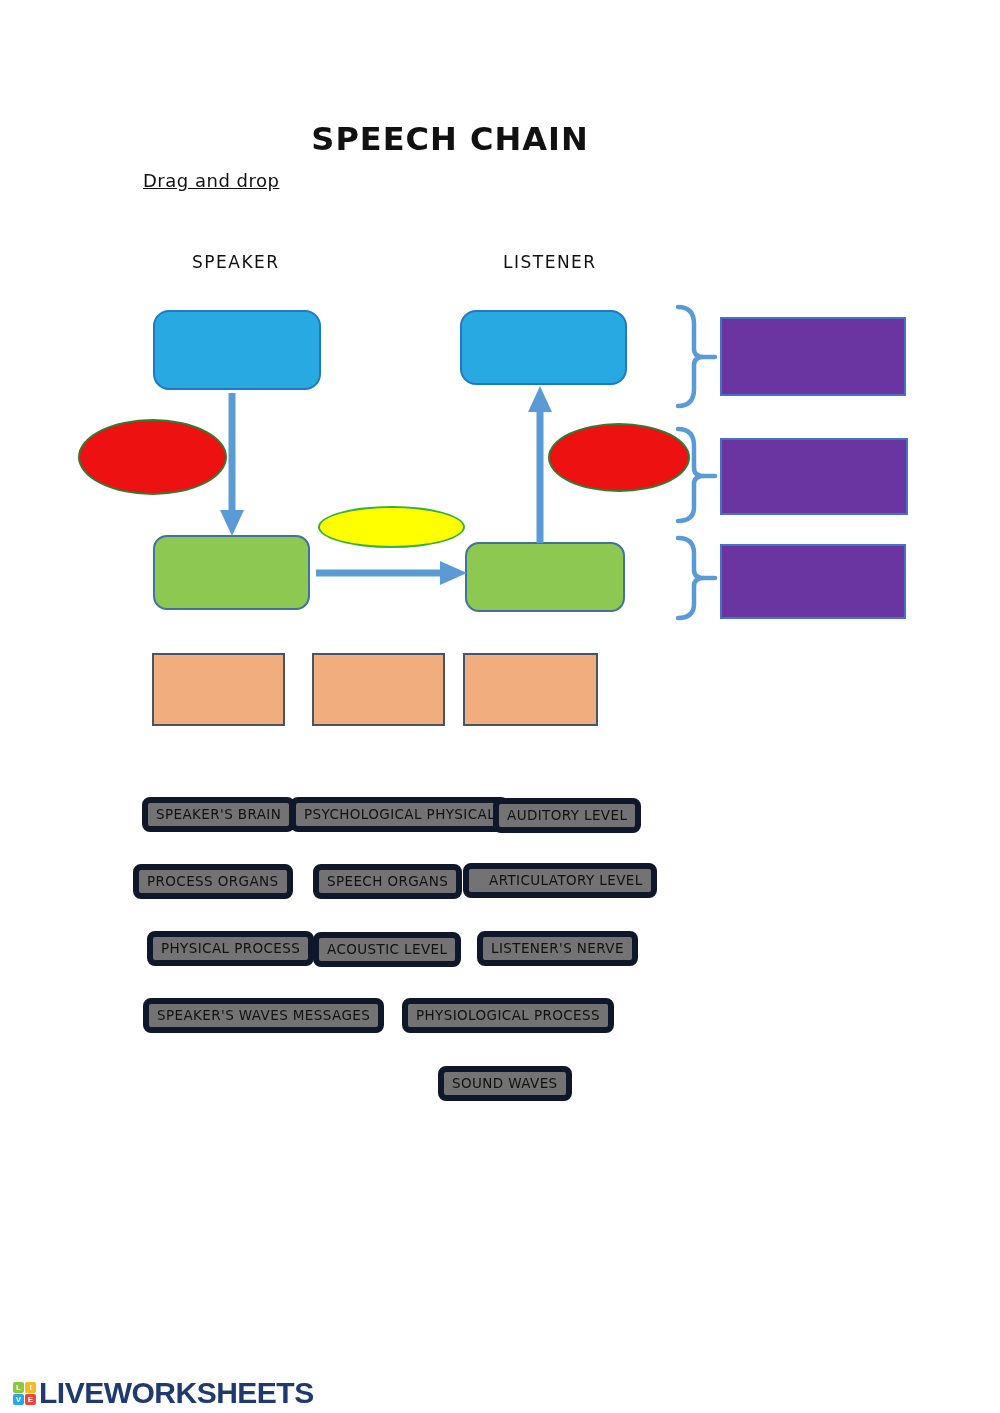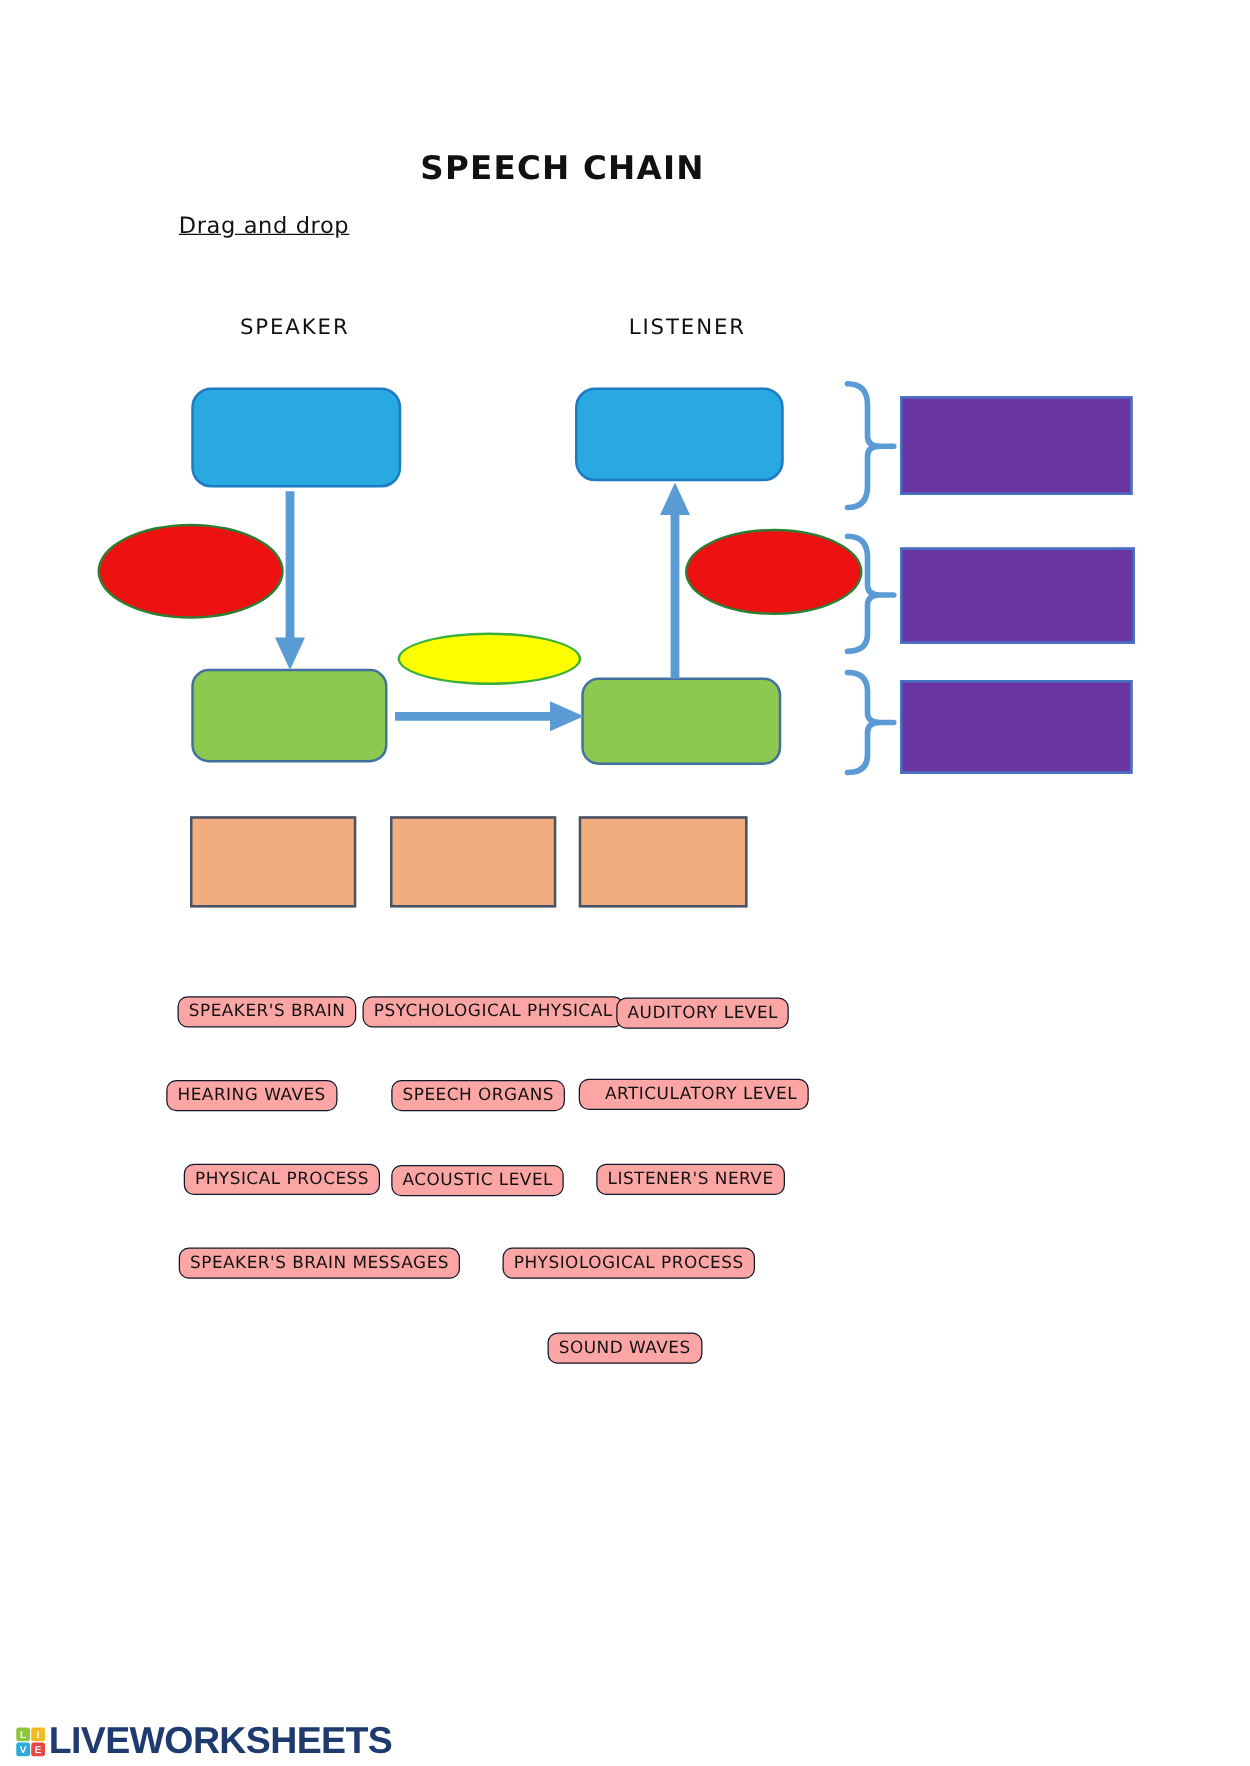--- a/index.html
+++ b/index.html
@@ -3,37 +3,37 @@
 <meta charset="utf-8">
 <style>
   html,body{margin:0;padding:0;background:#fff;}
   .canvas{
     position:relative;width:1000px;height:1413px;background:#ffffff;
     font-family:"DejaVu Sans",sans-serif;overflow:hidden;
   }
   .abs{position:absolute;box-sizing:border-box;}
   .title{
     left:290px;top:120px;width:320px;text-align:center;
-    font-size:26px;font-weight:700;letter-spacing:1px;color:#111;
+    font-size:32px;font-weight:700;letter-spacing:1px;color:#111;
   }
   .instruction{
     left:143px;top:170px;font-size:18px;color:#111;
     text-decoration:underline;letter-spacing:0.5px;
   }
   .col-label{font-size:17px;color:#111;letter-spacing:1.5px;}
   .shape{position:absolute;box-sizing:border-box;}
   .blue-box{background:#29a9e1;border:2.5px solid #1e7ac2;border-radius:16px;}
   .green-box{background:#8dc950;border:2.5px solid #41719c;border-radius:14px;}
   .red-ellipse{background:#ee1111;border:2px solid #2f7d32;border-radius:50%;}
   .yellow-ellipse{background:#ffff00;border:2px solid #3aaf3c;border-radius:50%;}
   .purple-box{background:#6a35a0;border:2px solid #4472c4;}
   .orange-box{background:#f2ad7e;border:2px solid #44546a;}
   .overlay{position:absolute;left:0;top:0;pointer-events:none;}
   .pill{
-    position:absolute;background:#fca5a5;border:1px solid #0f172a;
+    position:absolute;background:#737373;border:6px solid #0f172a;
     border-radius:8px;padding:3px 8px 4px 8px;font-size:13.5px;color:#111;
     white-space:nowrap;letter-spacing:0.4px;cursor:grab;
   }
   .footer{position:absolute;left:13px;top:1376px;display:flex;align-items:center;}
   .logo-grid{
     display:grid;grid-template-columns:11px 11px;grid-template-rows:11px 11px;
     gap:1px;margin-right:3px;
   }
   .logo-cell{
     display:flex;align-items:center;justify-content:center;
@@ -89,27 +89,27 @@
     <g stroke="#5b9bd5" fill="none" stroke-width="4.5" stroke-linecap="round" stroke-linejoin="round">
       <path d="M 678,307 Q 694,307 694,324 L 694,349 Q 694,357 704,357 L 715,357 L 704,357 Q 694,357 694,365 L 694,389 Q 694,406 678,406"></path>
       <path d="M 678,429 Q 694,429 694,446 L 694,468 Q 694,476 704,476 L 715,476 L 704,476 Q 694,476 694,484 L 694,507 Q 694,521 678,521"></path>
       <path d="M 678,538 Q 694,538 694,553 L 694,570 Q 694,578 704,578 L 715,578 L 704,578 Q 694,578 694,586 L 694,604 Q 694,618 678,618"></path>
     </g>
   </svg>
 
   <div class="pill" style="left:142px;top:797px;">SPEAKER'S BRAIN</div>
   <div class="pill" style="left:290px;top:797px;">PSYCHOLOGICAL PHYSICAL</div>
   <div class="pill" style="left:493px;top:798px;">AUDITORY LEVEL</div>
-  <div class="pill" style="left:133px;top:864px;">HEARING WAVES</div>
+  <div class="pill" style="left:133px;top:864px;">PROCESS ORGANS</div>
   <div class="pill" style="left:313px;top:864px;">SPEECH ORGANS</div>
   <div class="pill" style="left:463px;top:863px;padding-left:20px;">ARTICULATORY LEVEL</div>
   <div class="pill" style="left:147px;top:931px;">PHYSICAL PROCESS</div>
   <div class="pill" style="left:313px;top:932px;">ACOUSTIC LEVEL</div>
   <div class="pill" style="left:477px;top:931px;">LISTENER'S NERVE</div>
-  <div class="pill" style="left:143px;top:998px;">SPEAKER'S BRAIN MESSAGES</div>
+  <div class="pill" style="left:143px;top:998px;">SPEAKER'S WAVES MESSAGES</div>
   <div class="pill" style="left:402px;top:998px;">PHYSIOLOGICAL PROCESS</div>
   <div class="pill" style="left:438px;top:1066px;">SOUND WAVES</div>
 
   <div class="footer">
     <div class="logo-grid">
       <div class="logo-cell lc-l">L</div>
       <div class="logo-cell lc-i">I</div>
       <div class="logo-cell lc-v">V</div>
       <div class="logo-cell lc-e">E</div>
     </div>

